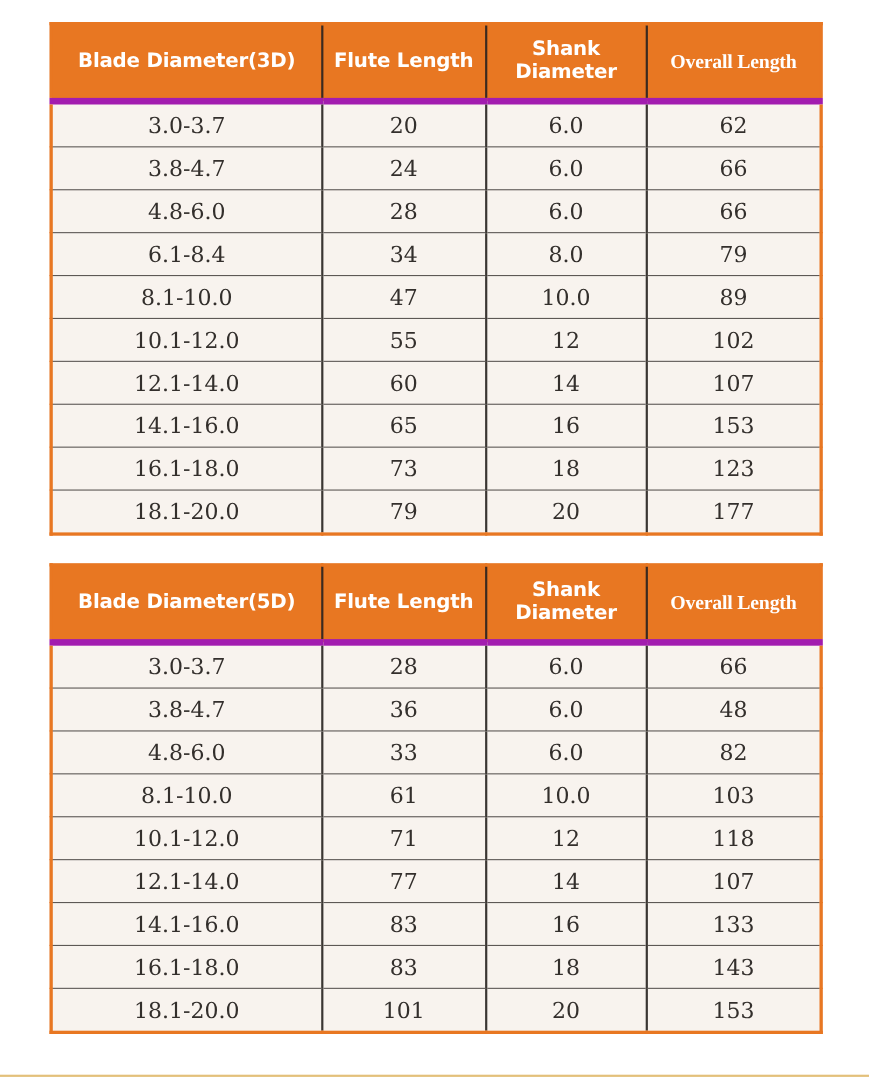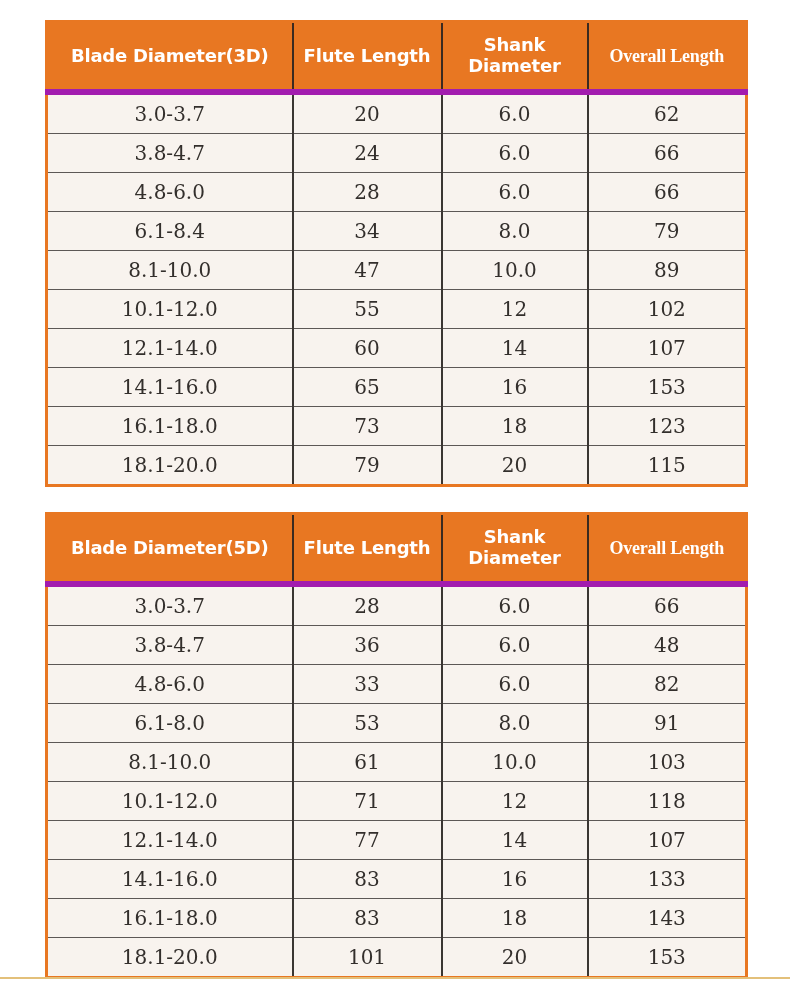--- a/index.html
+++ b/index.html
@@ -163,21 +163,21 @@
       <tr>
           <td>16.1-18.0</td>
           <td>73</td>
           <td>18</td>
           <td>123</td>
         </tr>
       <tr>
           <td>18.1-20.0</td>
           <td>79</td>
           <td>20</td>
-          <td>115</td>
+          <td>177</td>
         </tr>
     </tbody>
   </table>
 
   <table class="spec-table">
     <colgroup>
       <col class="col-blade">
         <col class="col-flute">
         <col class="col-shank">
         <col class="col-overall">
@@ -206,26 +206,20 @@
           <td>6.0</td>
           <td>48</td>
         </tr>
       <tr>
           <td>4.8-6.0</td>
           <td>33</td>
           <td>6.0</td>
           <td>82</td>
         </tr>
       <tr>
-          <td>6.1-8.0</td>
-          <td>53</td>
-          <td>8.0</td>
-          <td>91</td>
-        </tr>
-      <tr>
           <td>8.1-10.0</td>
           <td>61</td>
           <td>10.0</td>
           <td>103</td>
         </tr>
       <tr>
           <td>10.1-12.0</td>
           <td>71</td>
           <td>12</td>
           <td>118</td>

